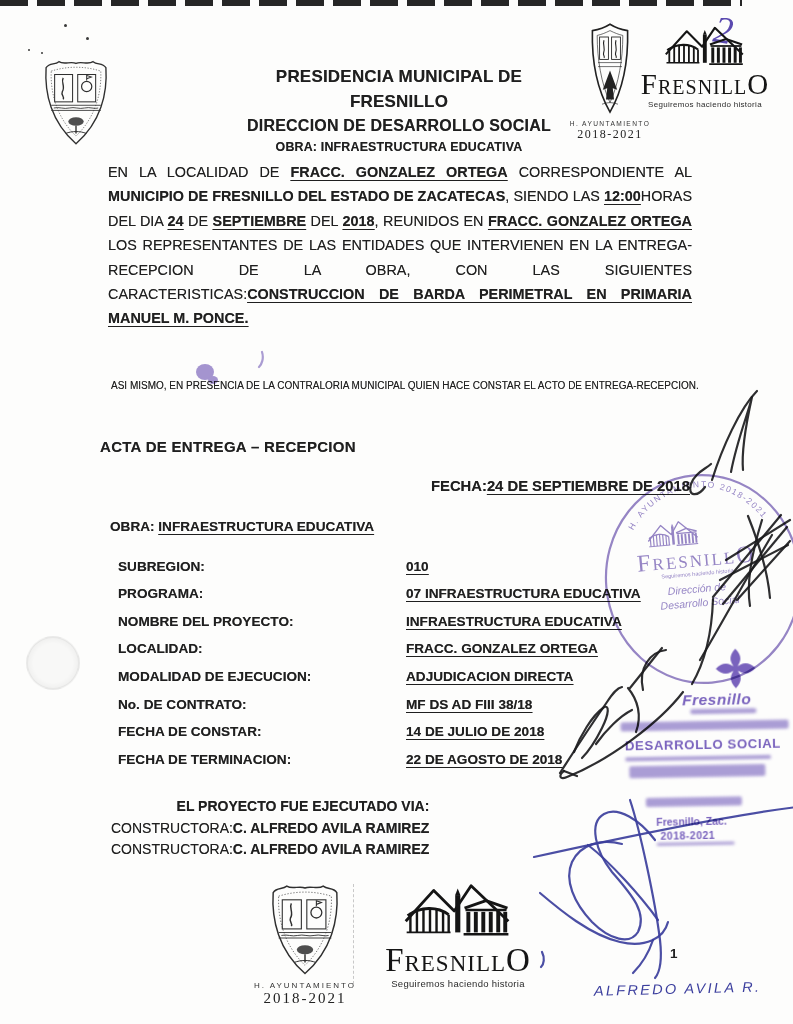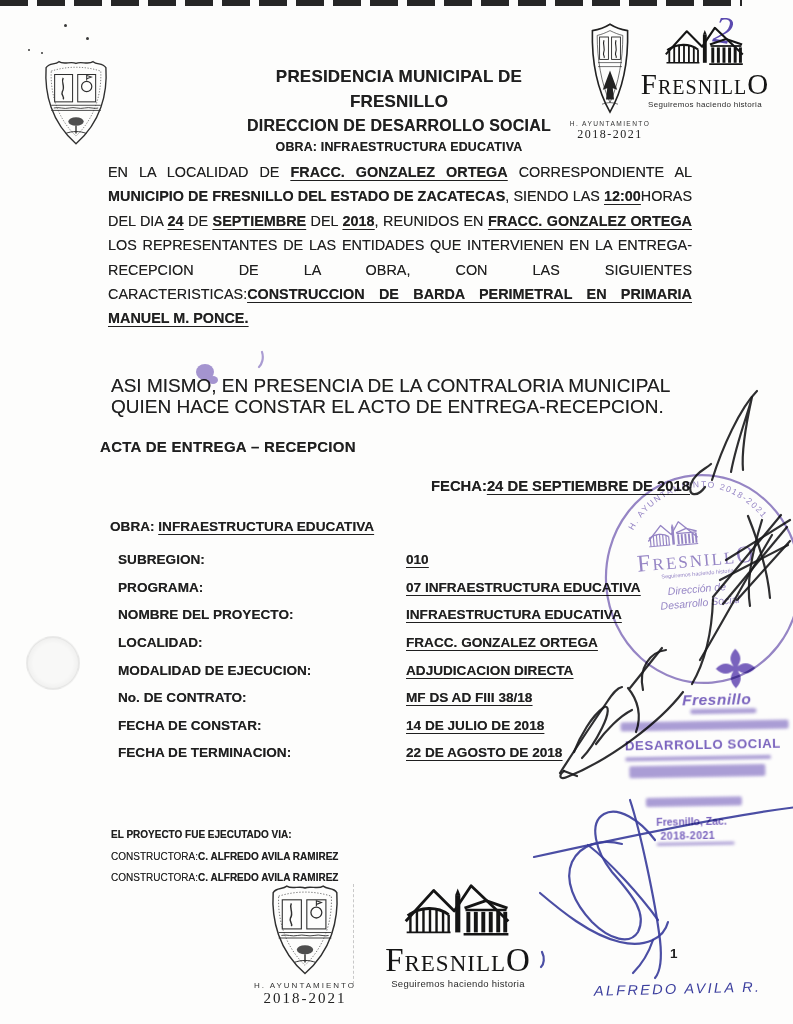--- a/index.html
+++ b/index.html
@@ -39,32 +39,32 @@
     letter-spacing:1px;line-height:1;white-space:nowrap;}
   .logo-top .wordmark{font-size:29px;margin-top:2px;}
   .tagline{font-size:8px;color:#2b2b2b;letter-spacing:.3px;margin-top:1px;white-space:nowrap;}
 
   .hand-two{left:714px;top:8px;font-family:"Liberation Serif",serif;font-style:italic;
     font-size:38px;color:#5b4ab0;transform:rotate(9deg);}
 
   
   .intro{left:108px;top:160px;width:584px;font-size:14.4px;line-height:24.4px;
     text-align:justify;margin:0;}
-  .second{left:111px;top:376px;width:588px;font-size:19px;line-height:20.5px;margin:0;}
+  .second{left:111px;top:376px;width:588px;font-size:10px;line-height:20.5px;margin:0;}
   .acta{left:100px;top:438px;width:593px;text-align:left;font-size:15px;font-weight:700;
     letter-spacing:.3px;margin:0;}
   .fecha{left:340px;top:478px;width:350px;text-align:right;font-size:14.8px;font-weight:700;}
 
   .obra-line{left:110px;top:519px;font-size:13.6px;font-weight:700;}
   .fields{left:118px;top:546px;width:580px;font-size:13.6px;font-weight:700;}
-  .frow{display:flex;height:27.6px;align-items:center;}
+  .frow{display:flex;height:27.6px;align-items:flex-end;}
   .flabel{width:288px;flex:0 0 288px;}
   .fvalue{text-decoration:underline;text-decoration-thickness:1.4px;text-underline-offset:3px;}
 
-  .executor{left:111px;top:824px;font-size:10px;line-height:21.6px;}
+  .executor{left:111px;top:796px;font-size:14px;line-height:21.6px;text-align:right;}
 
   
   .footer-crest{left:240px;top:878px;width:130px;text-align:center;color:#2f2f2f;}
   .footer-crest svg{display:block;margin:0 auto;}
   .footer-crest .cap-ayto{font-size:8px;letter-spacing:2px;margin-top:3px;}
   .footer-crest .cap-years{font-size:15px;letter-spacing:2px;}
   .footer-divider{left:353px;top:884px;height:100px;width:0;border-left:1px dashed #c8c8c8;}
   .logo-bottom{left:378px;top:882px;width:160px;}
   .logo-bottom .wordmark{font-size:33px;margin-top:2px;}
   .logo-bottom .tagline{font-size:9.5px;}

